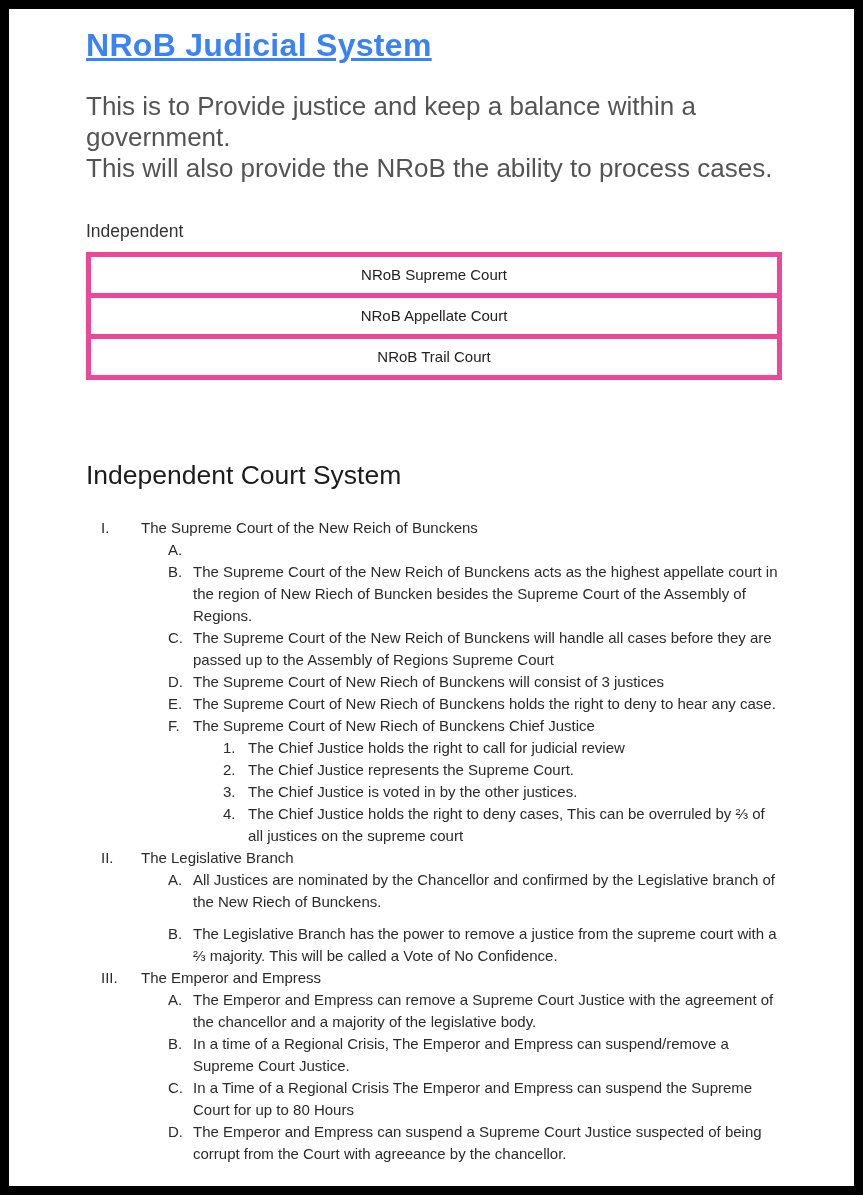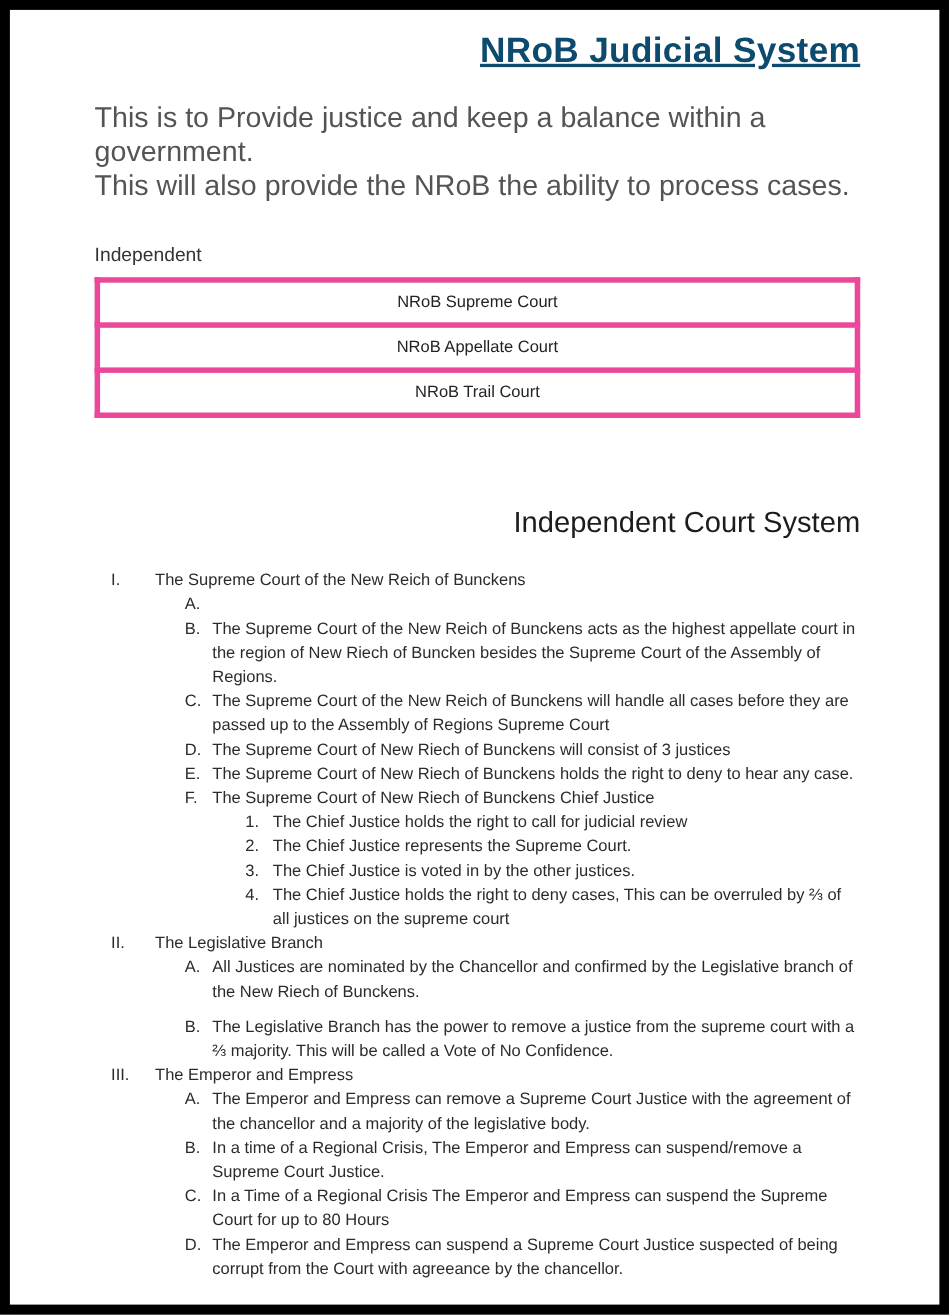--- a/index.html
+++ b/index.html
@@ -15,22 +15,22 @@
     background: #fff;
     overflow: hidden;
   }
   .page {
     padding: 18px 72px 0 77px;
   }
   .doc-title {
     font-size: 32px;
     font-weight: 700;
     text-decoration: underline;
-    text-align: right;
-    color: #0c4a6e;
+    text-align: left;
+    color: #3b82f6;
     letter-spacing: 0.3px;
   }
   .intro {
     margin-top: 27px;
     font-size: 26px;
     line-height: 31px;
     color: #545454;
   }
   .outline-heading {
     margin-top: 45px;
@@ -54,21 +54,21 @@
     text-align: center;
     font-size: 15px;
     color: #222;
     padding: 8px 4px;
     line-height: 20px;
   }
   .court-heading {
     margin-top: 80px;
     font-size: 26.5px;
     font-weight: 400;
-    text-align: right;
+    text-align: left;
     color: #1c1c1c;
   }
   .outline-list {
     margin-top: 26px;
     font-size: 15px;
     line-height: 22px;
     color: #2b2b2b;
   }
   .li {
     display: flex;

